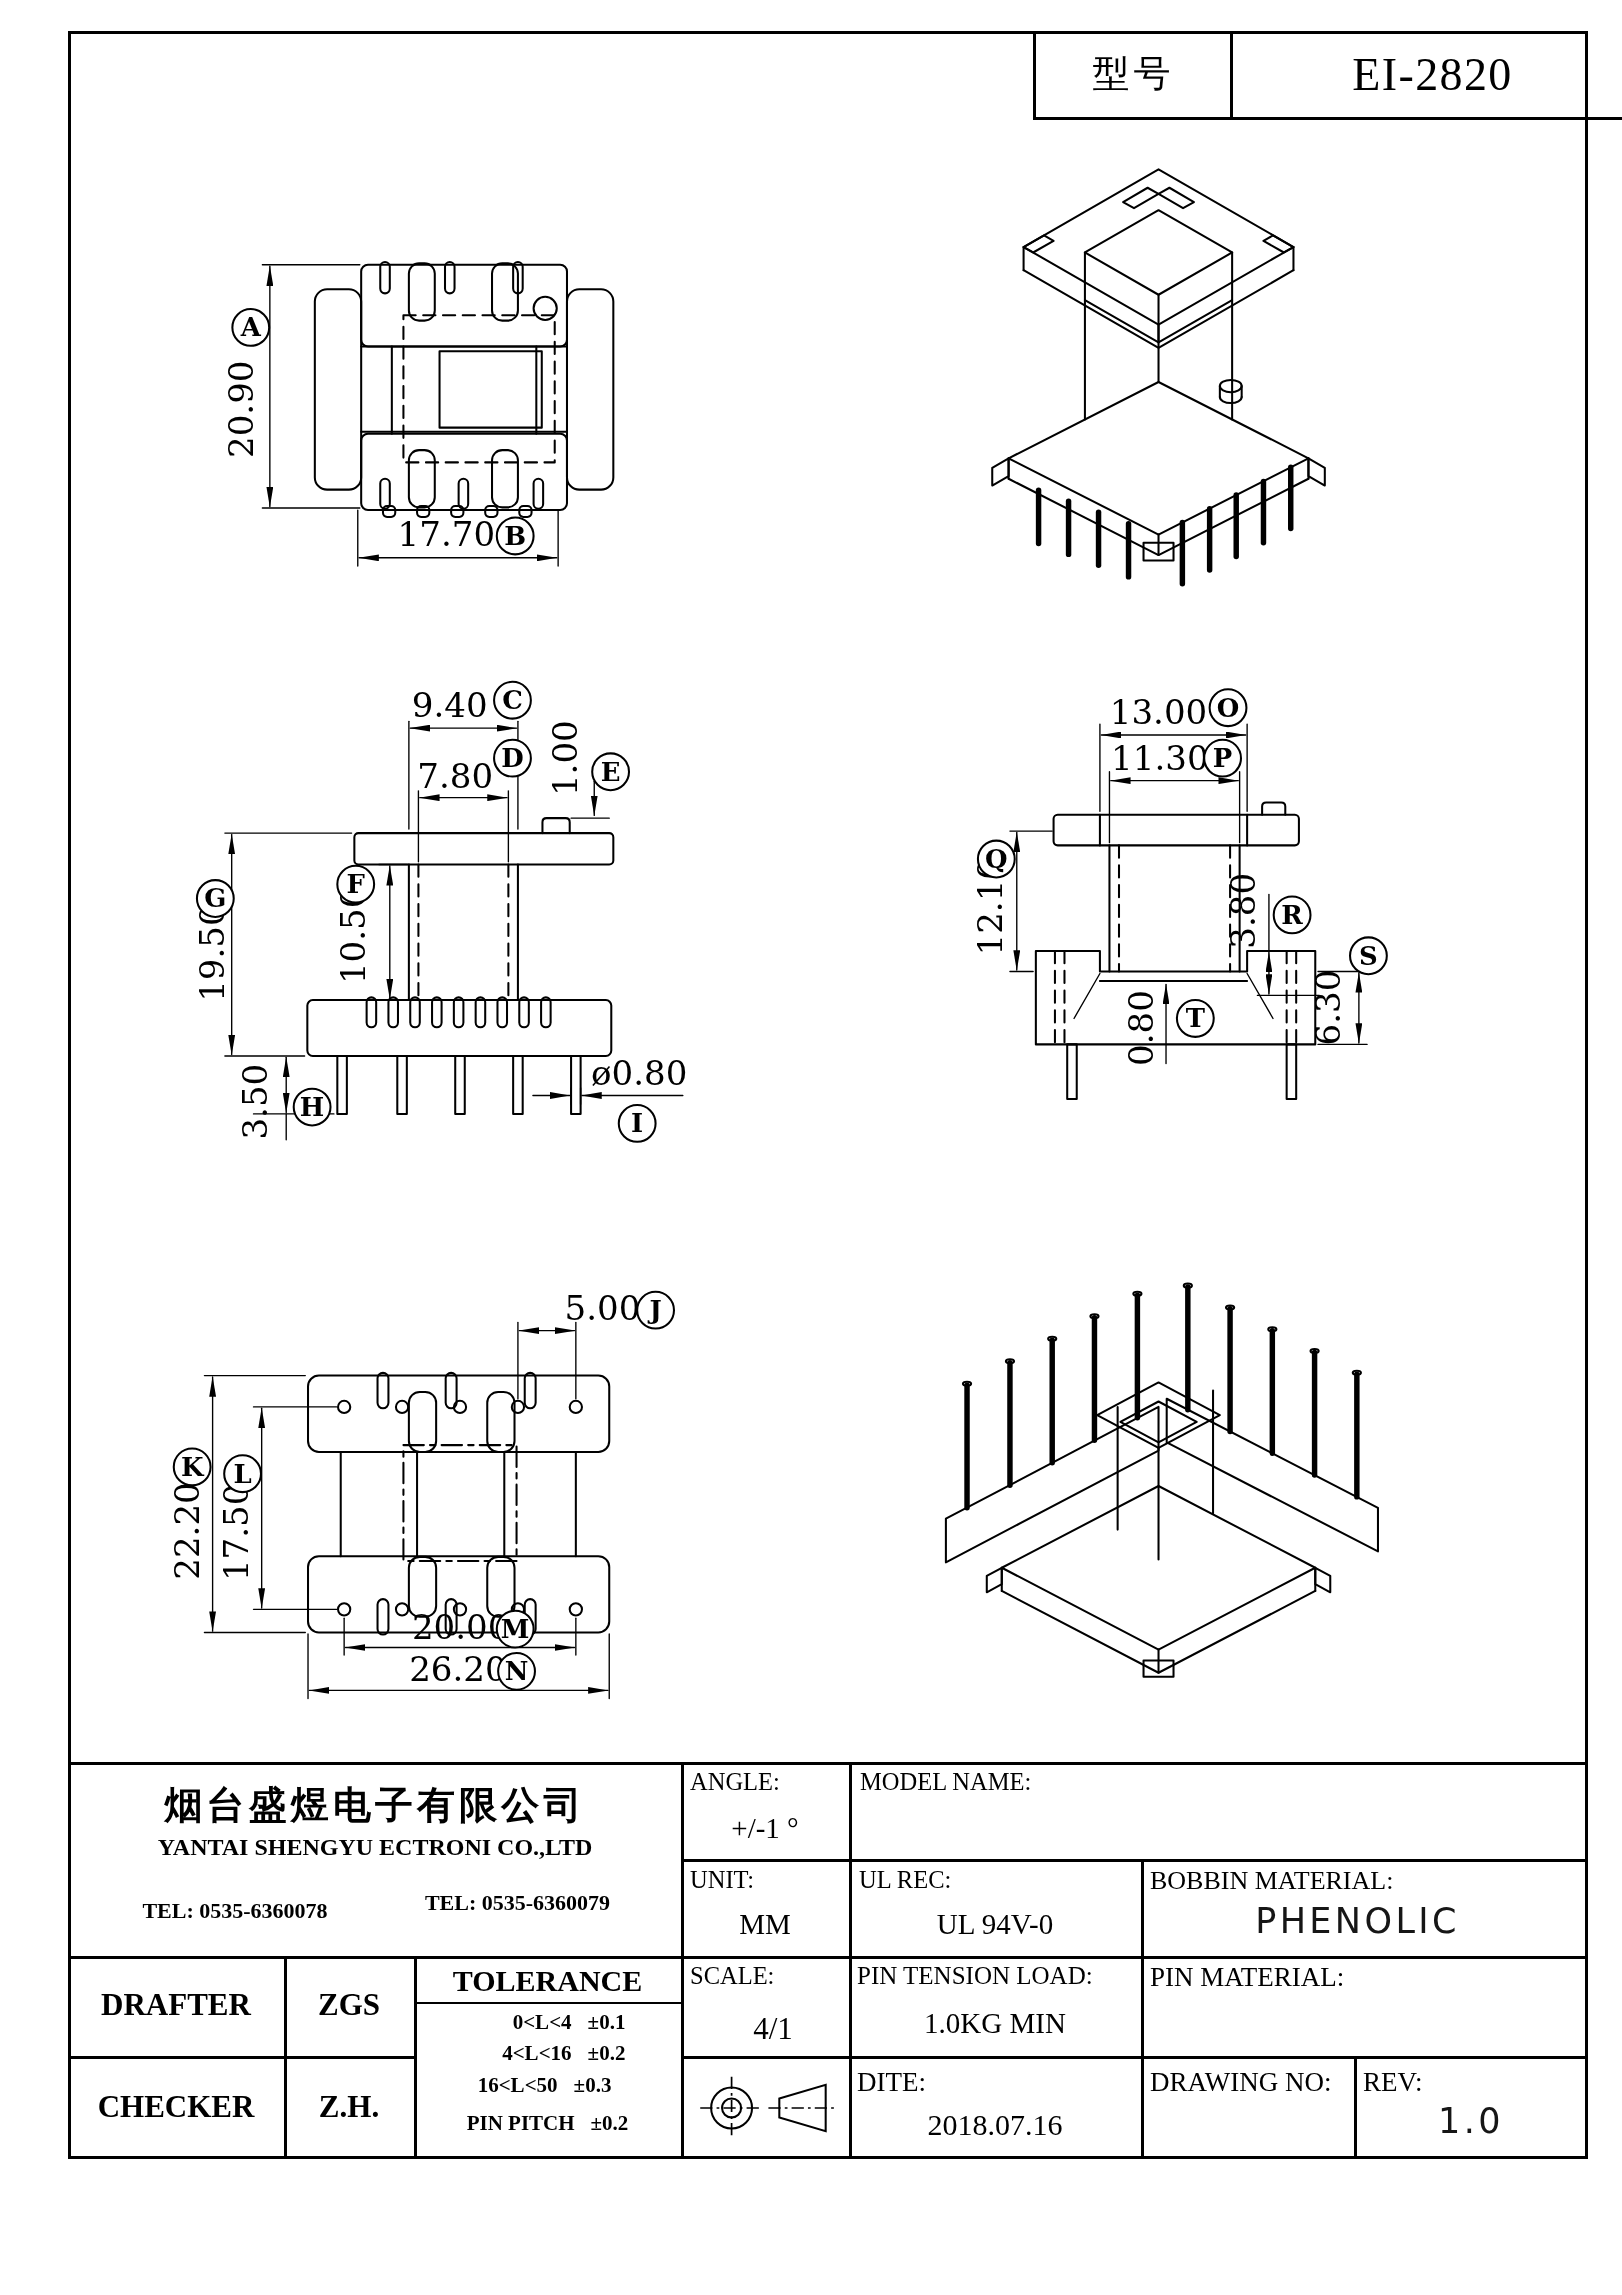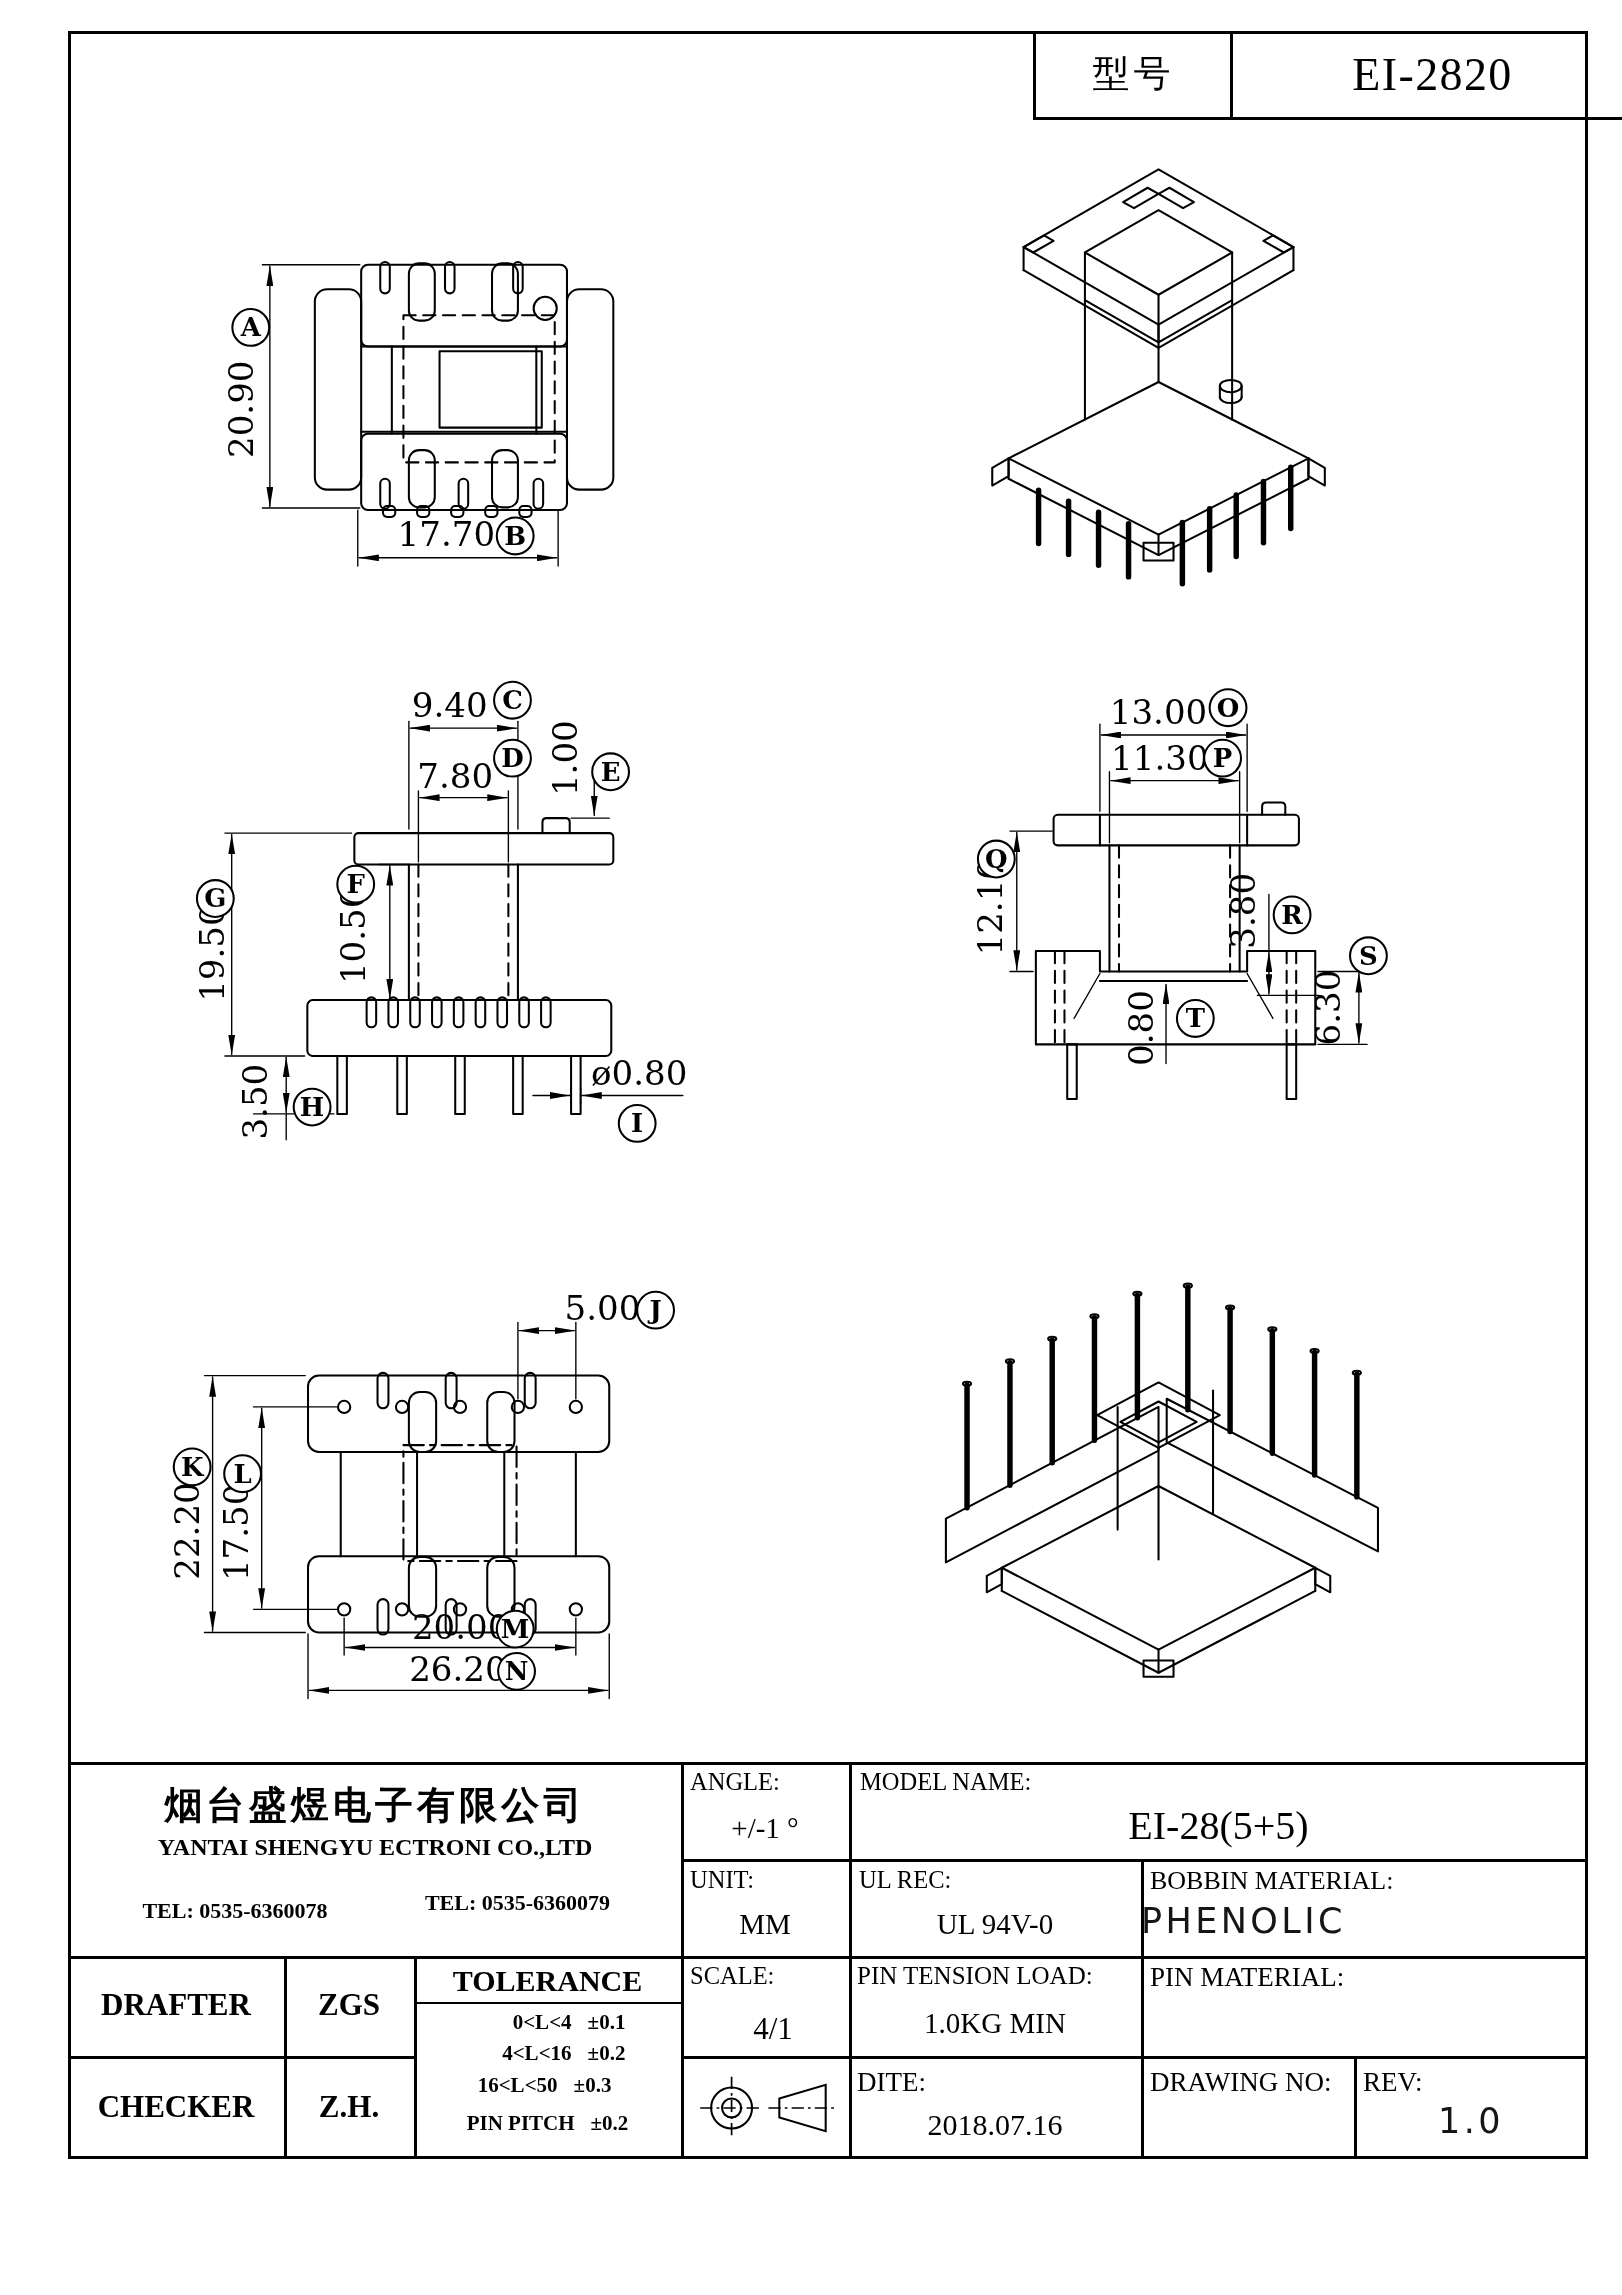--- a/index.html
+++ b/index.html
@@ -8,21 +8,21 @@
   .abs{position:absolute;box-sizing:border-box}
   .hl,.vl{position:absolute;background:#000}
   
   .tb{position:absolute;box-sizing:border-box;border-left:3.4px solid #000;border-bottom:3.4px solid #000;display:flex;align-items:center;justify-content:center}
   .tb-label{font-size:37px;letter-spacing:4.1px}
   .tb-value{font-size:46px;letter-spacing:1.4px}
   
   .lbl{font-weight:normal;font-size:24.5px;white-space:nowrap}
   .val{font-size:29px;white-space:nowrap}
   .ctr{text-align:center}
-  .rgt{text-align:left}
+  .rgt{text-align:center}
   .thin{font-family:"DejaVu Sans",sans-serif;font-weight:400;letter-spacing:3.4px;color:#161616}
   .bold{font-weight:bold}
   .tolrow{display:flex;justify-content:center;gap:16px;font-weight:bold;font-size:21px;white-space:nowrap}
   .tolrow .rng{min-width:102px;text-align:right}
   
   svg .ln{fill:none;stroke:#000;stroke-width:3;stroke-linejoin:round;stroke-linecap:round}
   svg .w8{stroke-width:8}
   svg .dim{stroke-width:2}
   svg .dash{stroke-dasharray:18 11}
   svg .dd{stroke-dasharray:30 9 8 9}
@@ -432,21 +432,20 @@
     <div class="vl" style="left:1286px;top:294px;width:2.7px;height:102px"></div>
 
     <div class="abs ctr bold" style="left:41px;top:17.7px;width:532px;font-size:38px;letter-spacing:4.1px">烟台盛煜电子有限公司</div>
     <div class="abs ctr bold" style="left:41px;top:72px;width:532px;font-size:24px">YANTAI SHENGYU ECTRONI CO.,LTD</div>
     <div class="abs ctr bold" style="left:41px;top:136px;width:252px;font-size:22px">TEL: 0535-6360078</div>
     <div class="abs ctr bold" style="left:320px;top:128px;width:259px;font-size:22px">TEL: 0535-6360079</div>
 
     <div class="abs lbl" style="left:622px;top:5.5px">ANGLE:</div>
     <div class="abs ctr val" style="left:613px;top:50px;width:168px;font-size:29px">+/-1 °</div>
     <div class="abs lbl" style="left:792px;top:5.5px">MODEL NAME:</div>
-    <div class="abs ctr" style="left:781px;top:40px;width:739px;font-size:40px">EI-28(5+5)</div>
 
     <div class="abs lbl" style="left:622px;top:104px">UNIT:</div>
     <div class="abs ctr val" style="left:613px;top:146px;width:168px">MM</div>
     <div class="abs lbl" style="left:791px;top:104px">UL REC:</div>
     <div class="abs ctr val" style="left:781px;top:146px;width:292px">UL 94V-0</div>
     <div class="abs lbl" style="left:1082px;top:104px;font-size:26px">BOBBIN MATERIAL:</div>
     <div class="abs rgt thin" style="left:1073px;top:139px;width:433px;font-size:35px">PHENOLIC</div>
 
     <div class="abs ctr bold" style="left:0;top:225px;width:216px;font-size:31px">DRAFTER</div>
     <div class="abs ctr bold" style="left:216px;top:225px;width:130px;font-size:31px">ZGS</div>

